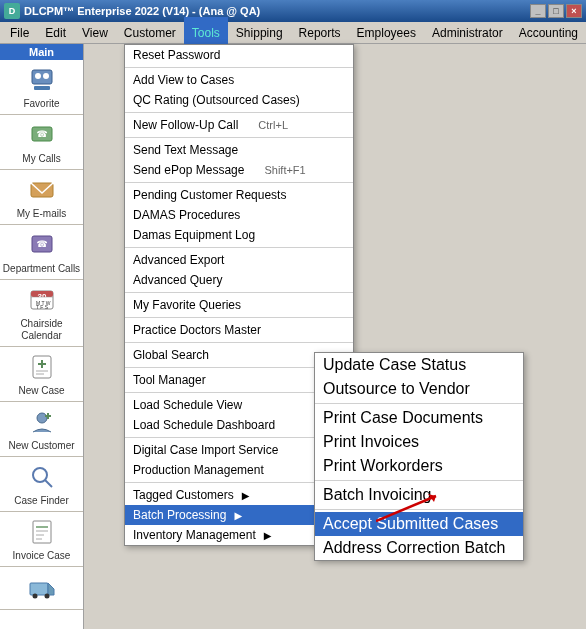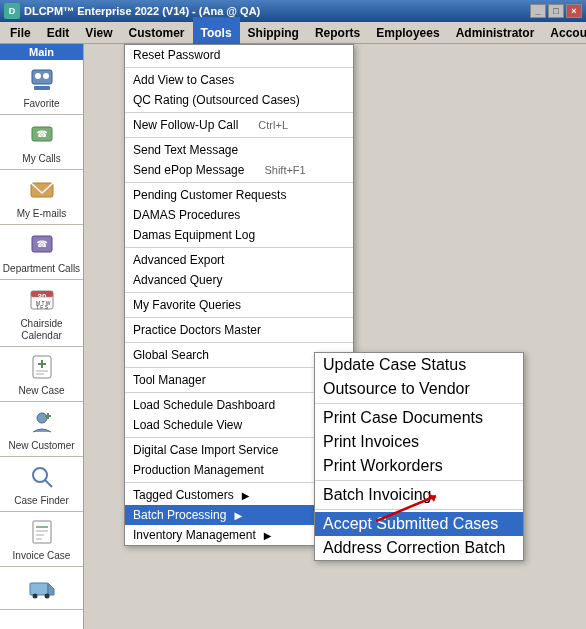--- a/index.html
+++ b/index.html
@@ -64,29 +64,28 @@
       padding: 0 2px;
     }
     .menu-item {
       padding: 16px 8px;
       height: 100%;
       display: flex;
       align-items: center;
       cursor: pointer;
       font-size: 12px;
       white-space: nowrap;
-      font-weight: bold;
     }
     .menu-item:hover, .menu-item.active {
       background: #316ac5;
       color: white;
     }
     .menu-item.active {
       background: #316ac5;
-      color: #ffffff;
+      color: #5eead4;
     }
 
     
     .main-layout {
       display: flex;
       height: calc(629px - 44px);
     }
 
     
     .sidebar {
@@ -423,24 +422,24 @@
       <div class="dropdown-separator"></div>
       <div class="dropdown-item">
         <span>Global Search</span>
       </div>
       <div class="dropdown-separator"></div>
       <div class="dropdown-item">
         <span>Tool Manager</span>
       </div>
       <div class="dropdown-separator"></div>
       <div class="dropdown-item">
+        <span>Load Schedule View</span>
+      </div>
+      <div class="dropdown-item">
         <span>Load Schedule Dashboard</span>
-      </div>
-      <div class="dropdown-item">
-        <span>Load Schedule View</span>
       </div>
       <div class="dropdown-separator"></div>
       <div class="dropdown-item">
         <span>Digital Case Import Service</span>
       </div>
       <div class="dropdown-item">
         <span>Production Management</span>
       </div>
       <div class="dropdown-separator"></div>
       <div class="dropdown-item">

